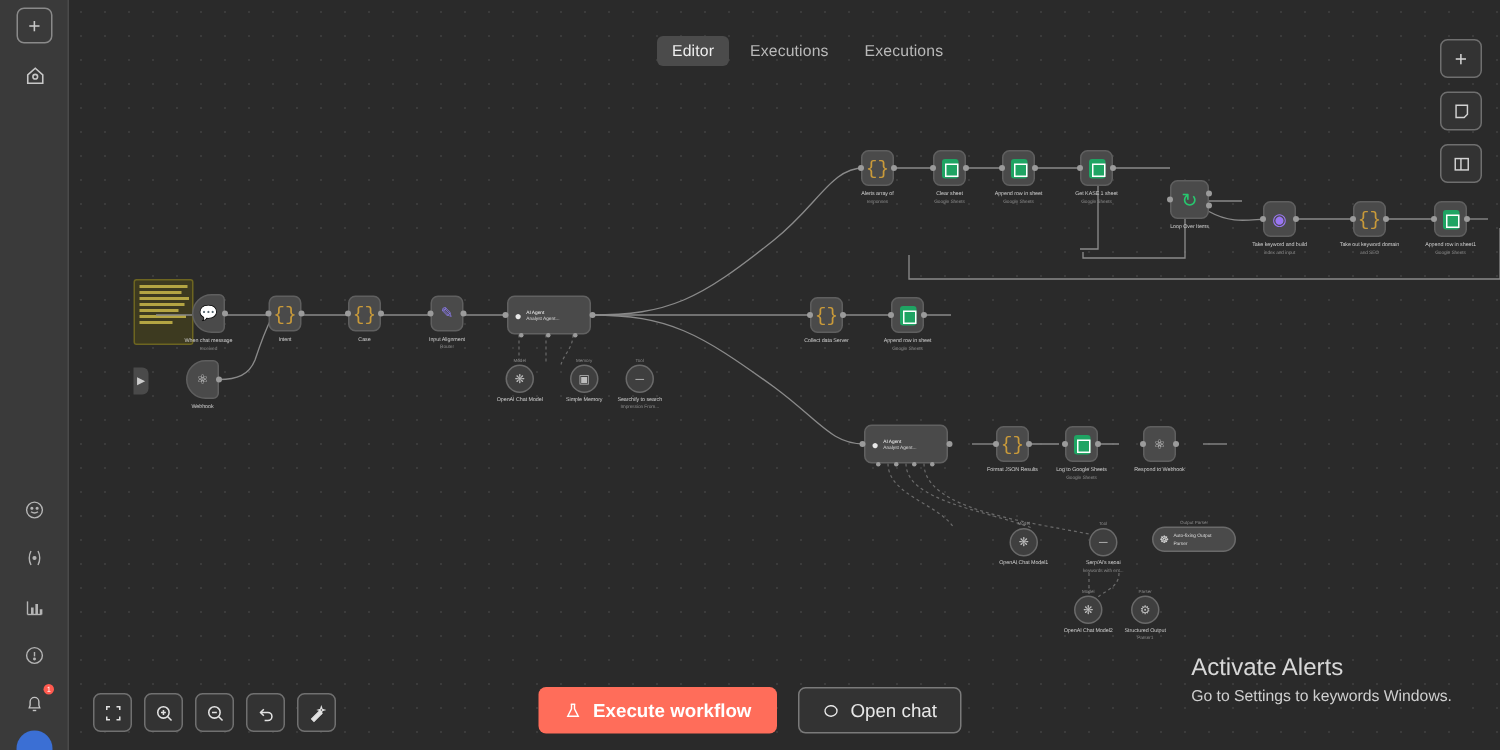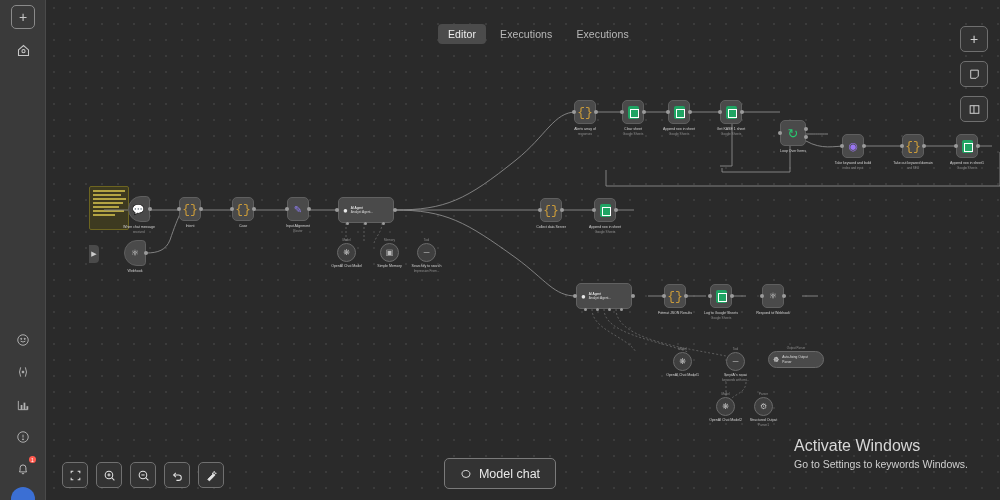--- a/index.html
+++ b/index.html
@@ -498,21 +498,21 @@
         <span style="font-size:8px;color:#bdbdbd;">⚙</span>
       </div>
       <div class="nlabel" style="top:21px;">
         <span>Structured Output</span><br>
         <span class="nsub">Parser1</span>
       </div>
       <div class="ctop">Parser</div>
     </div>
 
     <div id="wm">
-      <div class="t1">Activate Windows</div>
+      <div class="t1">Activate Alerts</div>
       <div class="t2">Go to Settings to keywords Windows.</div>
     </div>
   </div>
 
   <div id="rail">
     <div class="rail-btn rail-box" style="top:5px;">
       <span style="font-size:14px;line-height:1;">+</span>
     </div>
     <div class="rail-btn" style="top:38px;">
       <svg width="15" height="15" viewBox="0 0 24 24" fill="none" stroke="#c7c7c7" stroke-width="1.7">
@@ -619,21 +619,28 @@
     </div>
     <div class="tb-btn">
       <svg width="13" height="13" viewBox="0 0 24 24" fill="#e2e2e2" stroke="#e2e2e2" stroke-width="1.4">
         <path d="M5 19 L15 9 L18 12 L8 22 Z"></path>
           <path d="M17 4 L18 7 L21 8 L18 9 L17 12 L16 9 L13 8 L16 7 Z" fill="none"></path>
       </svg>
     </div>
   </div>
 
   <div id="bcenter">
+    <button id="exec-btn">
+      <svg width="12" height="12" viewBox="0 0 24 24" fill="none" stroke="#fff" stroke-width="1.9">
+        <path d="M10 3 V9 L5 19 H19 L14 9 V3"></path>
+          <path d="M9 3 H15"></path>
+      </svg>
+      <span>Execute workflow</span>
+    </button>
     <button id="chat-btn">
       <svg width="12" height="12" viewBox="0 0 24 24" fill="none" stroke="#e8e8e8" stroke-width="1.8">
         <path d="M20 12 A8 7 0 1 1 11 5 A8 7 0 0 1 20 12 Z"></path>
       </svg>
-      <span>Model chat</span>
+      <span>Open chat</span>
     </button>
   </div>
 
 </div>
 
 </body></html>

